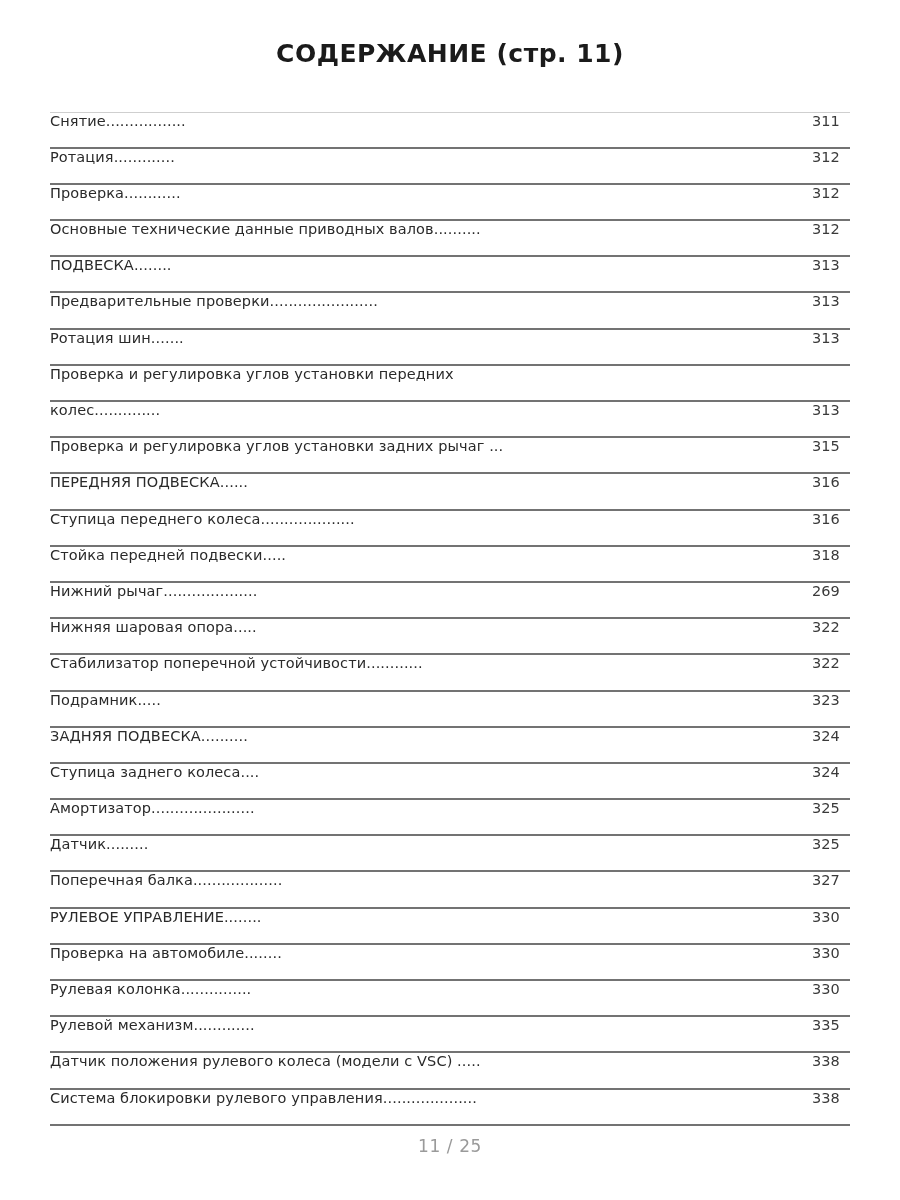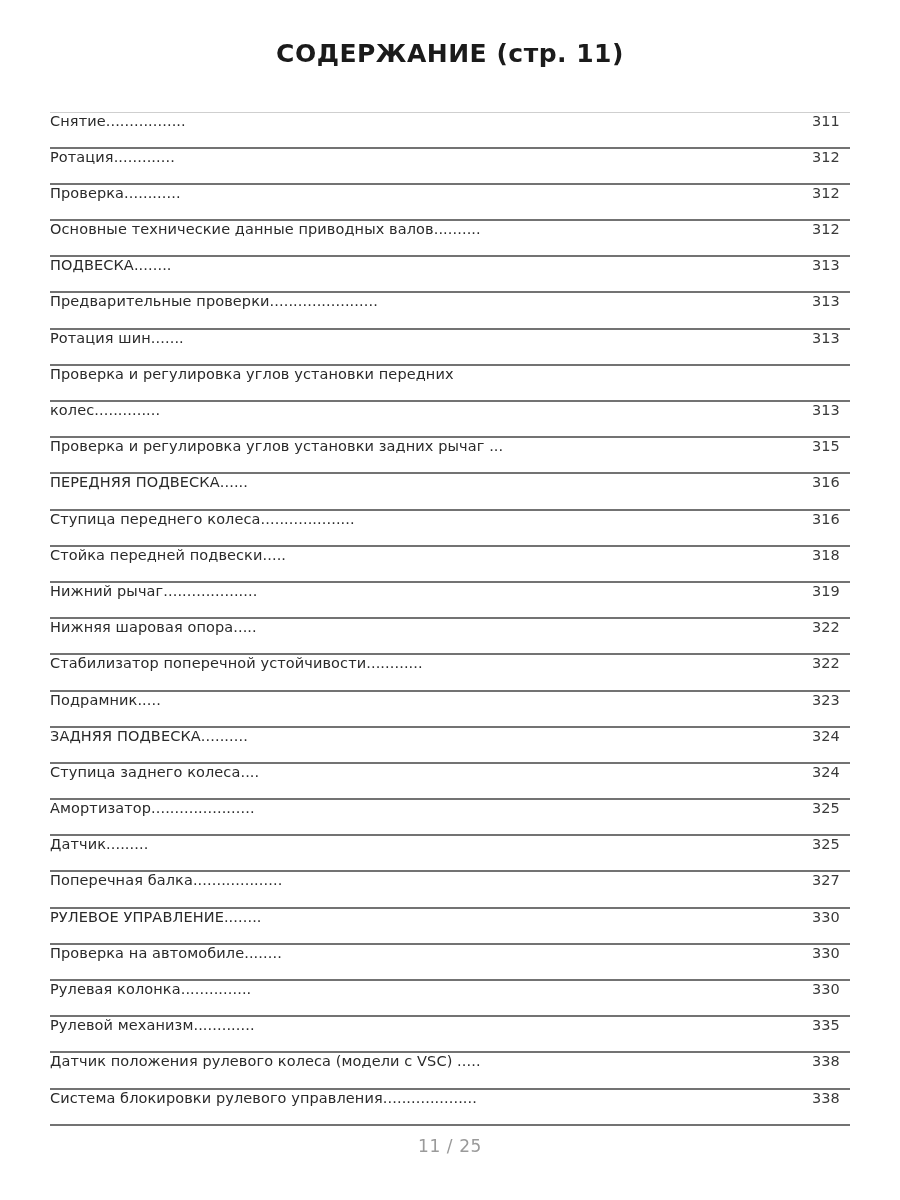--- a/index.html
+++ b/index.html
@@ -200,21 +200,21 @@
             <div class="toc-entry">
               <span class="toc-label">Стойка передней подвески.....</span>
               <span class="toc-page">318</span>
             </div>
           </td>
         </tr>
         <tr class="toc-row">
           <td>
             <div class="toc-entry">
               <span class="toc-label">Нижний рычаг....................</span>
-              <span class="toc-page">319</span>
+              <span class="toc-page">269</span>
             </div>
           </td>
         </tr>
         <tr class="toc-row">
           <td>
             <div class="toc-entry">
               <span class="toc-label">Нижняя шаровая опора.....</span>
               <span class="toc-page">322</span>
             </div>
           </td>

